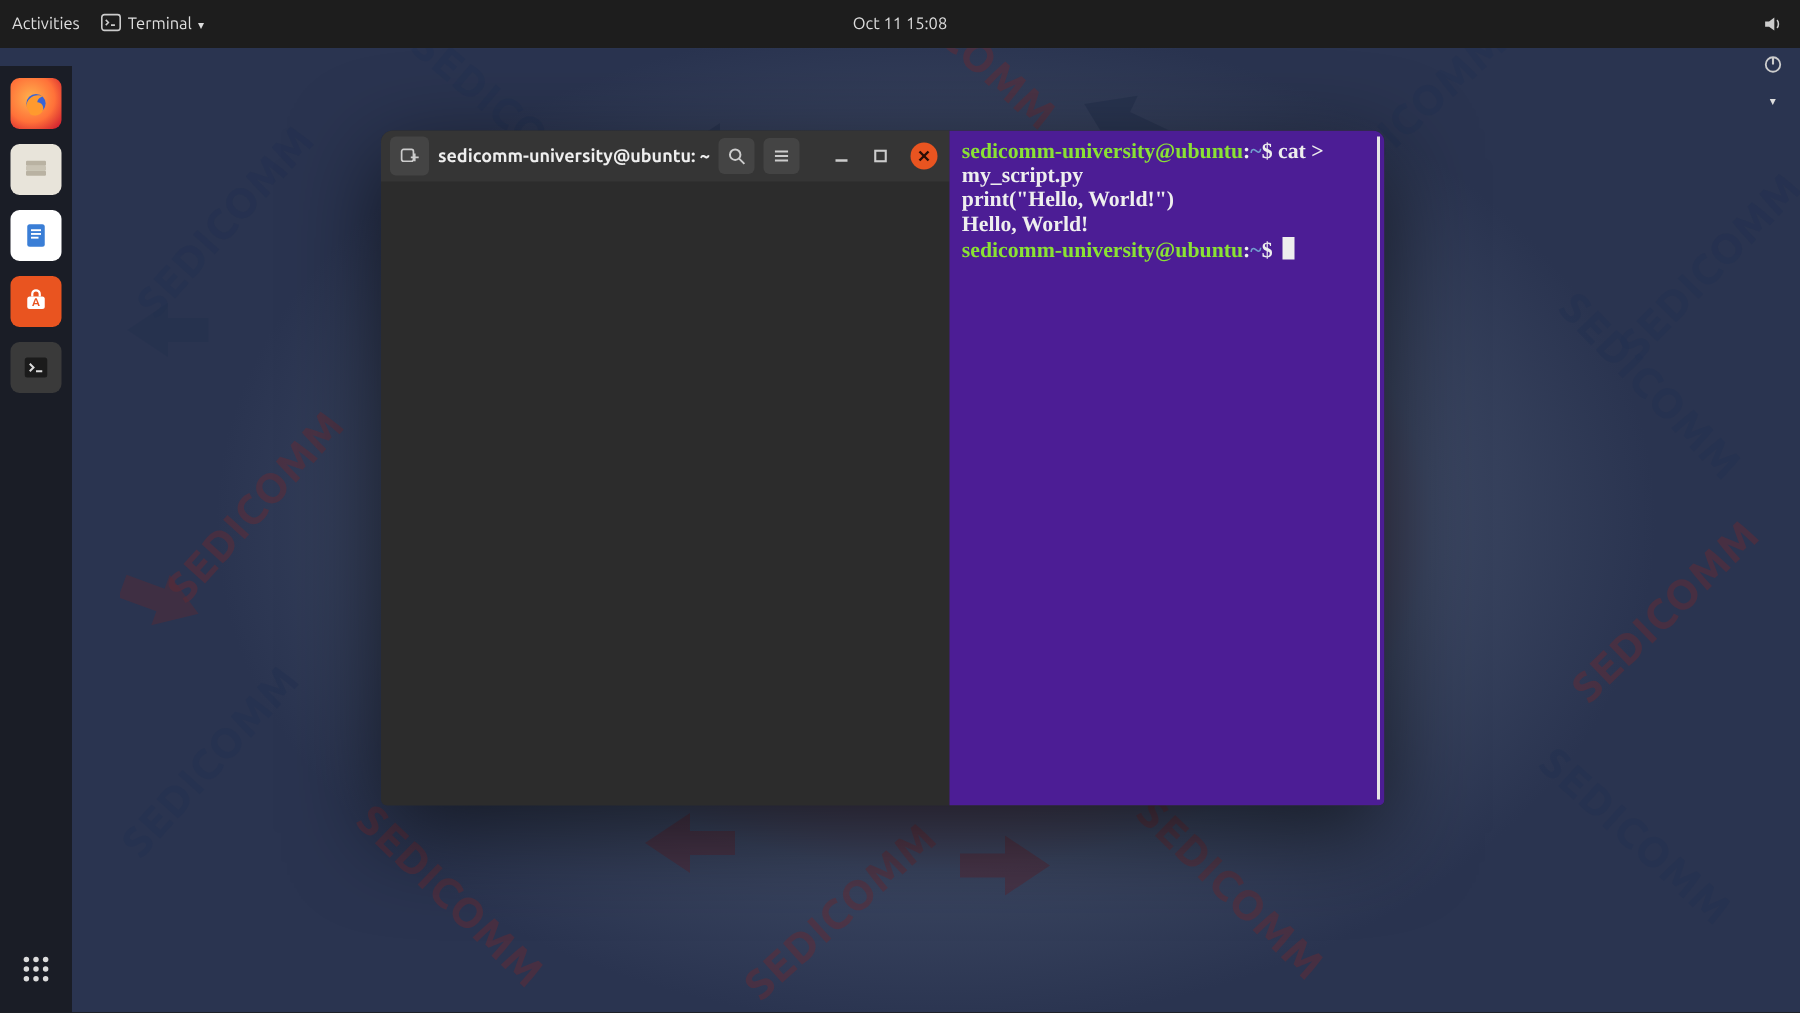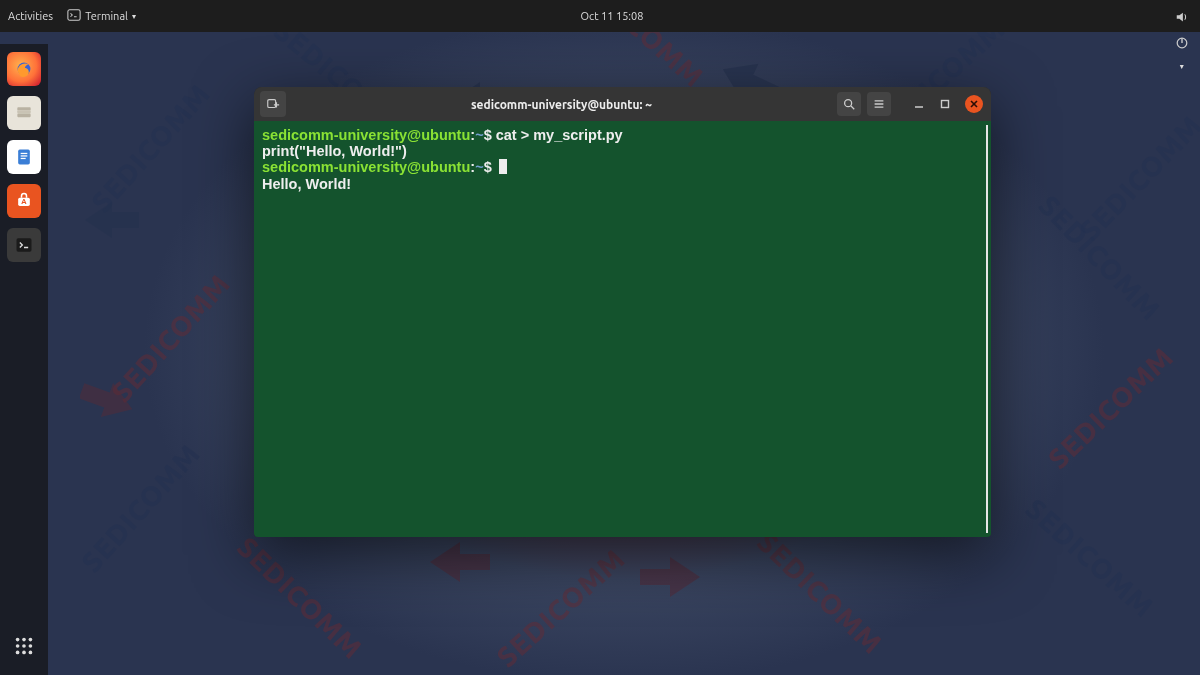--- a/index.html
+++ b/index.html
@@ -6,21 +6,21 @@
   html, body { width: 1200px; height: 675px; overflow: hidden; font-family: Ubuntu, "Segoe UI", sans-serif; }
   body { position: relative; background: #1a1a1a; }
 
   
   .top-panel {
     position: absolute; top: 0; left: 0; right: 0; height: 14px;
     background: #1d1d1d; color: #ddd; display: flex; align-items: center;
     font-size: 11px; z-index: 1000; padding: 16px 8px;
   }
   .top-panel .left { display: flex; gap: 14px; align-items: center; }
-  .top-panel .center { position: absolute; left: 50%; transform: translateX(-50%); margin-left: 12px; }
+  .top-panel .center { position: absolute; left: 50%; transform: translateX(-50%); }
   .top-panel .right { margin-left: auto; display: flex; gap: 10px; align-items: center; flex-direction: column; }
   .top-panel .item { cursor: pointer; display: flex; align-items: center; gap: 4px; }
   .tri-down { font-size: 8px; }
 
   
   .desktop {
     position: absolute; top: 22px; left: 0; right: 0; bottom: 0;
     background: radial-gradient(ellipse 600px 420px at 52% 50%, #7a2a2a 0%, #5e3a4a 25%, #3a4560 55%, #2a3450 80%);
     overflow: hidden;
   }
@@ -39,23 +39,23 @@
     width: 34px; height: 34px; border-radius: 6px; display: flex;
     align-items: center; justify-content: center; cursor: pointer;
   }
   .apps-button {
     position: absolute; bottom: 12px; left: 7px; width: 34px; height: 34px;
     display: flex; align-items: center; justify-content: center; cursor: pointer;
   }
 
   
   .terminal-window {
-    position: absolute; left: 254px; top: 65px; width: 737px; height: 450px;
+    position: absolute; left: 254px; top: 65px; width: 669px; height: 450px;
     background: #2c2c2c; border-radius: 8px 8px 4px 4px; box-shadow: 0 18px 60px rgba(0,0,0,0.6);
-    display: flex; flex-direction: column; overflow: hidden; z-index: 950;
+    display: flex; flex-direction: row; overflow: hidden; z-index: 950;
   }
   .titlebar {
     height: 34px; background: #353535; display: flex; align-items: center;
     padding: 0 6px; gap: 6px; color: #ddd; font-size: 12px;
   }
   .titlebar .tab-btn {
     width: 26px; height: 26px; border-radius: 4px; background: #444;
     display: flex; align-items: center; justify-content: center; cursor: pointer;
   }
   .titlebar .title { flex: 1; text-align: center; font-weight: 600; color: #eee; }
@@ -64,22 +64,22 @@
     display: flex; align-items: center; justify-content: center; cursor: pointer; color: #ddd;
   }
   .titlebar .close-btn {
     width: 18px; height: 18px; border-radius: 50%; background: #e95420;
     display: flex; align-items: center; justify-content: center; cursor: pointer;
     margin-left: 4px; margin-right: 2px;
   }
   .titlebar .sep { width: 6px; }
 
   .terminal-body {
-    flex: 1; background: #14532d; padding: 6px 8px; position: relative;
-    font-family: Liberation Sans, sans-serif;
+    flex: 1; background: #4c1d95; padding: 6px 8px; position: relative;
+    font-family: Liberation Serif, serif;
     font-size: 14.5px; line-height: 1.12; color: #eee;
   }
   .terminal-body .scroll-edge {
     position: absolute; top: 4px; right: 3px; bottom: 4px; width: 2px;
     background: #e6e6e6;
   }
   .tuser { color: #8ae234; font-weight: 700; }
   .tcolon { color: #eeeeee; font-weight: 700; }
   .tpath { color: #729fcf; font-weight: 700; }
   .tdollar { color: #eeeeee; font-weight: 700; }
@@ -277,17 +277,17 @@
             <line x1="2" y1="2" x2="8" y2="8" stroke="#2a0e06" stroke-width="1.6"></line>
             <line x1="8" y1="2" x2="2" y2="8" stroke="#2a0e06" stroke-width="1.6"></line>
           </svg>
       </div>
     </div>
 
     <div class="terminal-body">
       <div class="scroll-edge"></div>
       <div><span class="tuser">sedicomm-university@ubuntu</span><span class="tcolon">:</span><span class="tpath">~</span><span class="tdollar">$ </span><span class="tcmd">cat &gt; my_script.py</span></div>
       <div><span class="tout">print("Hello, World!")</span></div>
+      <div><span class="tout">Hello, World!</span></div>
       <div><span class="tuser">sedicomm-university@ubuntu</span><span class="tcolon">:</span><span class="tpath">~</span><span class="tdollar">$ </span><span class="tcmd"></span><span class="cursor-block"></span></div>
-      <div><span class="tout">Hello, World!</span></div>
     </div>
   </div>
 </div>
 
 </body></html>

